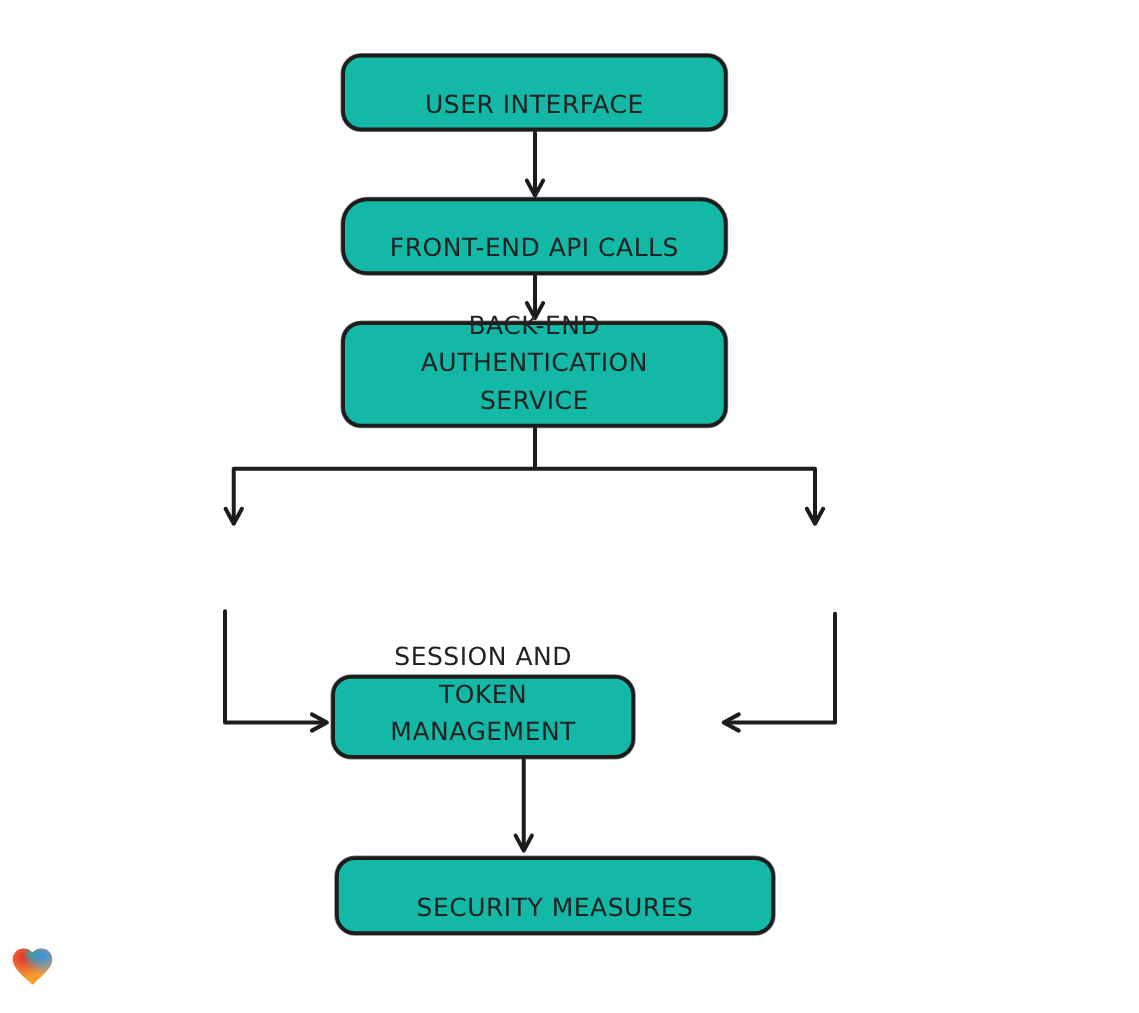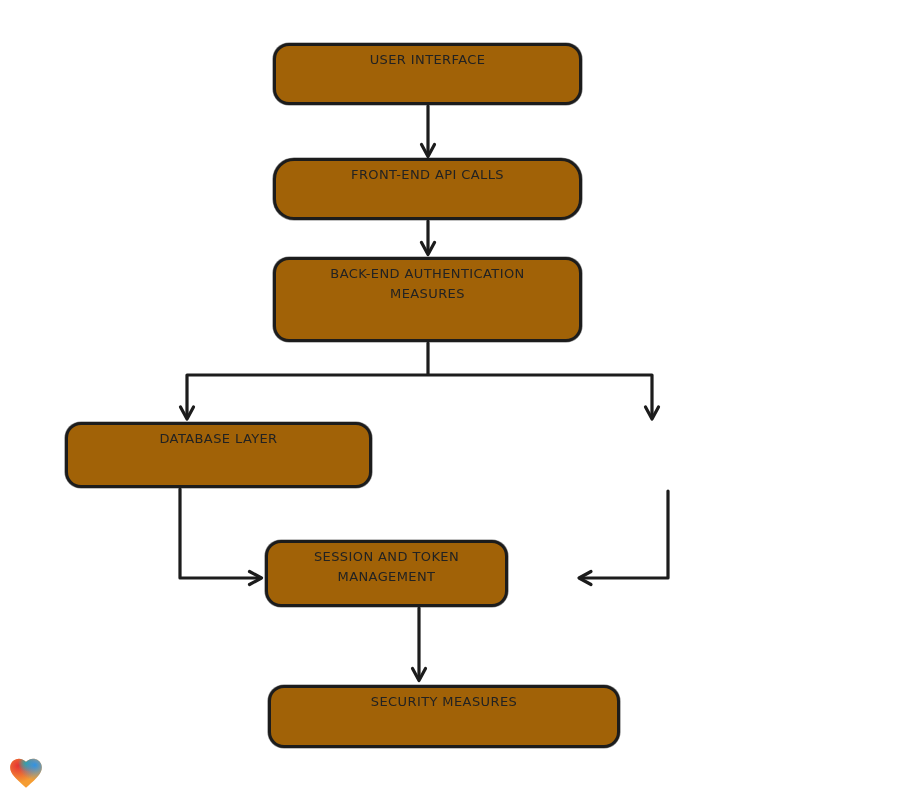--- a/index.html
+++ b/index.html
@@ -25,31 +25,31 @@
   .connectors path {
     stroke: #1c1c1c;
     stroke-width: 3.2;
     fill: none;
     stroke-linecap: round;
     stroke-linejoin: round;
   }
   .node {
     position: absolute;
     box-sizing: border-box;
-    background: #a16207;
+    background: #14b8a6;
     border: 3px solid #1c1c1c;
     border-radius: 16px;
     box-shadow: 0 0 0 0.6px rgba(28,28,28,0.55);
     display: flex;
-    align-items: flex-start;
+    align-items: flex-end;
     justify-content: center;
     text-align: center;
     padding: 4px 14px;
     color: #222222;
-    font-size: 13px;
+    font-size: 20px;
     letter-spacing: 0.4px;
     line-height: 1.5;
   }
   .node .label {
     white-space: pre-line;
   }
   
   .n-user-interface           { left: 273px; top: 43px;  width: 309px; height: 62px; }
   .n-front-end-api-calls      { left: 273px; top: 158px; width: 309px; height: 62px; border-radius: 21px; }
   .n-back-end-auth-service    { left: 273px; top: 257px; width: 309px; height: 85px; }
@@ -108,26 +108,23 @@
   <div class="node n-user-interface">
     <span class="label">USER INTERFACE</span>
   </div>
 
   <div class="node n-front-end-api-calls">
     <span class="label">FRONT-END API CALLS</span>
   </div>
 
   <div class="node n-back-end-auth-service">
     <span class="label">BACK-END AUTHENTICATION
-MEASURES</span>
+SERVICE</span>
   </div>
 
-  <div class="node n-database-layer">
-    <span class="label">DATABASE LAYER</span>
-  </div>
 
 
   <div class="node n-session-token-mgmt">
     <span class="label">SESSION AND TOKEN
 MANAGEMENT</span>
   </div>
 
   <div class="node n-security-measures">
     <span class="label">SECURITY MEASURES</span>
   </div>

